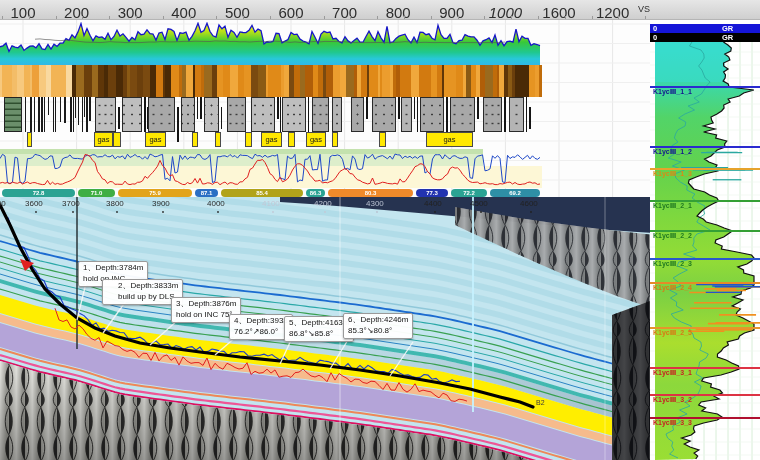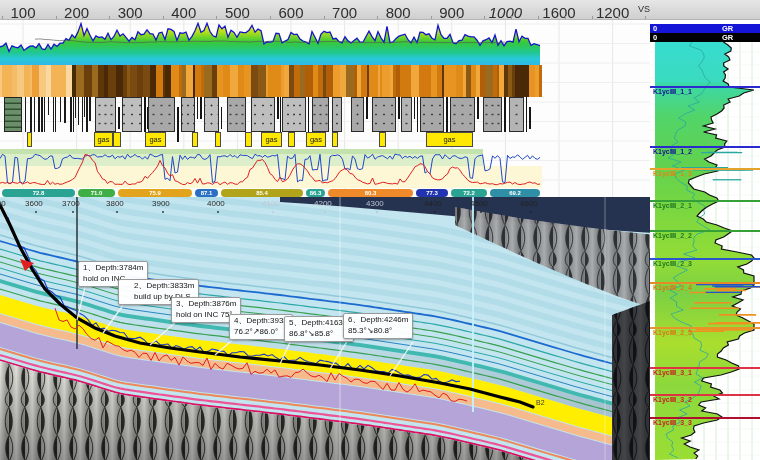--- a/index.html
+++ b/index.html
@@ -416,21 +416,21 @@
           <line x1="150" y1="148" x2="179" y2="122" stroke="#f8f8f8" stroke-width="1.3" opacity="0.9"></line>
           <line x1="215" y1="158" x2="237" y2="139" stroke="#f8f8f8" stroke-width="1.3" opacity="0.9"></line>
           <line x1="280" y1="167" x2="292" y2="141" stroke="#f8f8f8" stroke-width="1.3" opacity="0.9"></line>
           <line x1="330" y1="172" x2="351" y2="138" stroke="#f8f8f8" stroke-width="1.3" opacity="0.9"></line>
           <line x1="390" y1="179" x2="413" y2="145" stroke="#f8f8f8" stroke-width="1.3" opacity="0.9"></line>
         </svg>
     <div class="callout" style="left: 78px; top: 64px;">
           <div>1、Depth:3784m</div>
           <div>hold on INC</div>
         </div>
-        <div class="callout" style="left: 118px; top: 82px; padding-left: 15px;">
+        <div class="callout" style="left: 102px; top: 82px; padding-left: 15px;">
           <div>2、Depth:3833m</div>
           <div>build up by DLS</div>
         </div>
         <div class="callout" style="left: 171px; top: 100px;">
           <div>3、Depth:3876m</div>
           <div>hold on INC 75°</div>
         </div>
         <div class="callout" style="left: 229px; top: 117px;">
           <div>4、Depth:3933</div>
           <div>76.2°↗86.0°</div>

